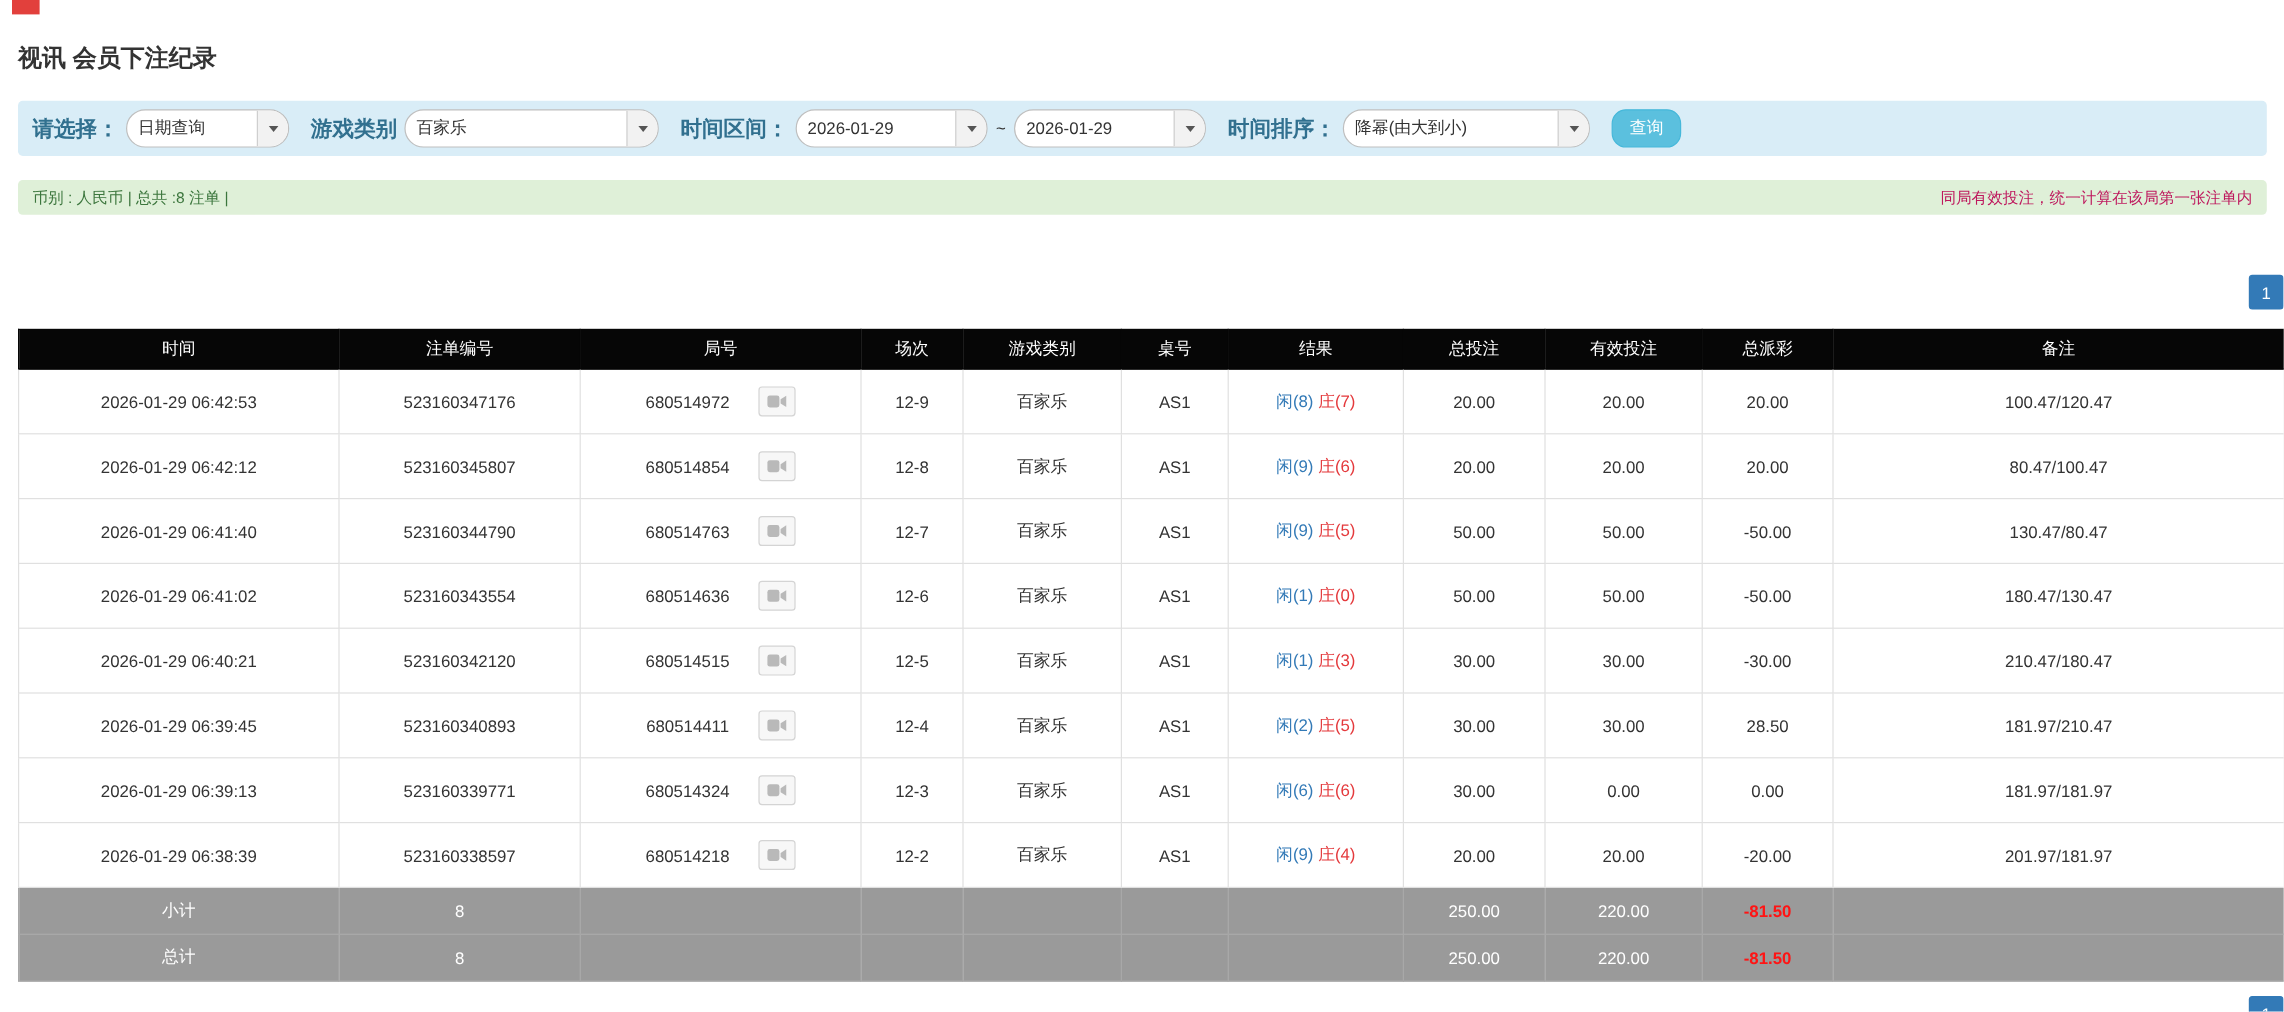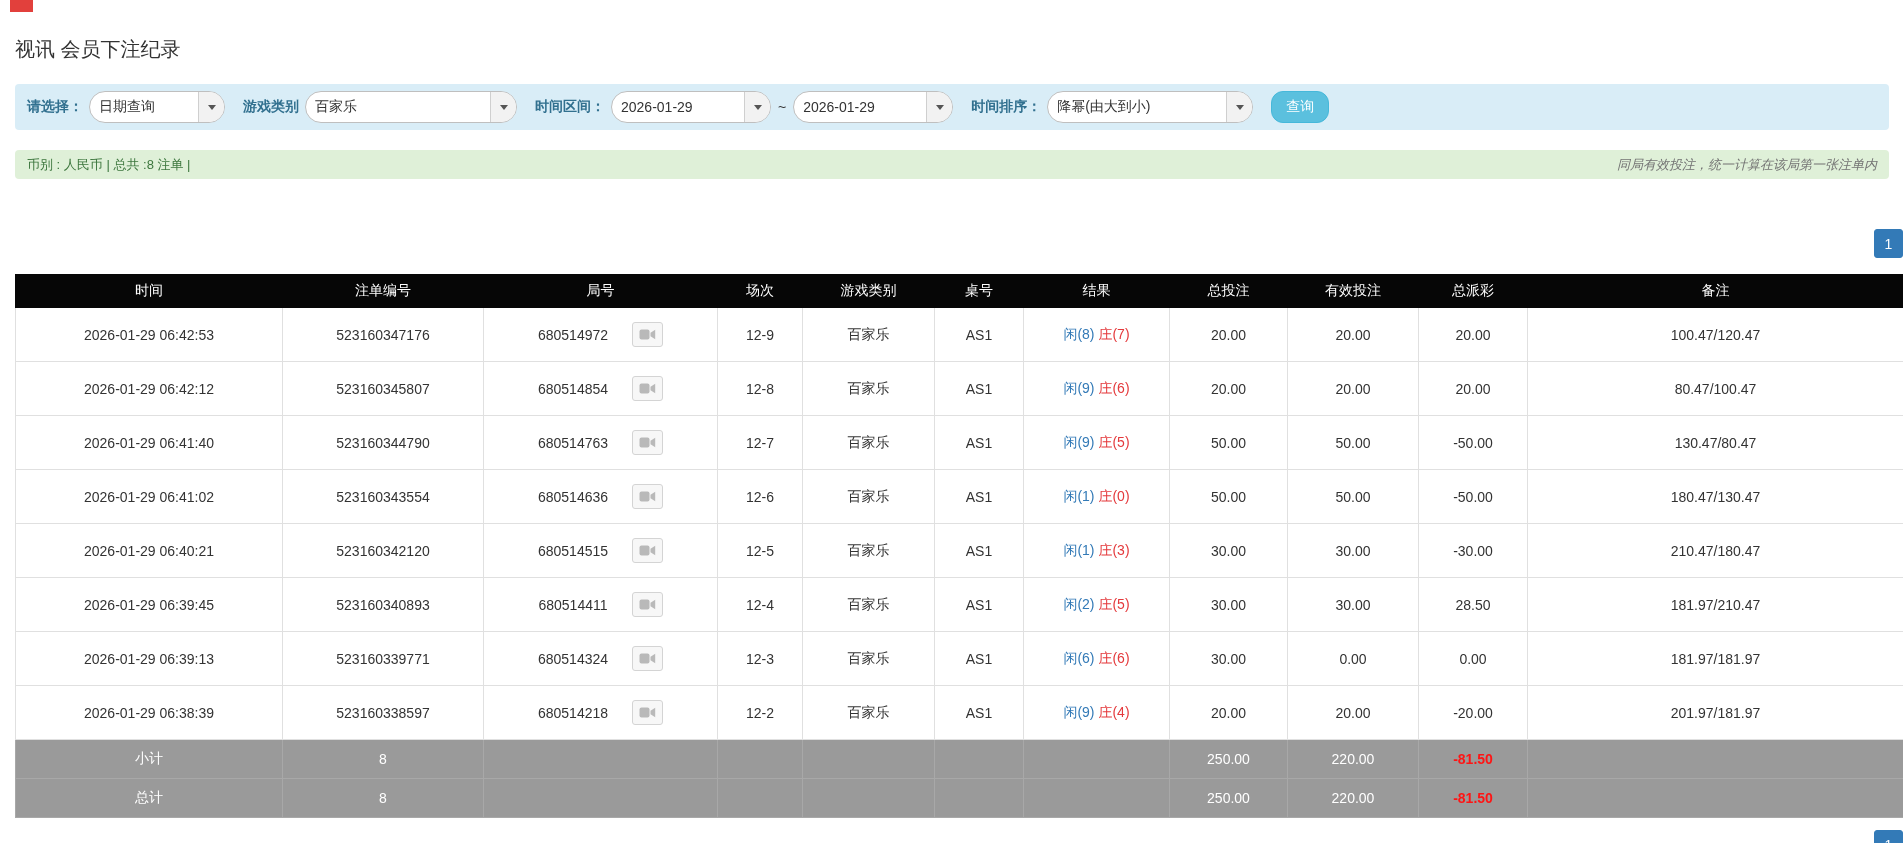--- a/index.html
+++ b/index.html
@@ -5,28 +5,28 @@
   * { box-sizing: border-box; }
   html, body { margin: 0; padding: 0; }
   body {
     width: 1903px; height: 843px; overflow: hidden; position: relative;
     background: #fff; color: #333;
     font-family: "Liberation Sans", "DejaVu Sans", sans-serif;
   }
 
   .top-red-block { position: absolute; top: 0; left: 10px; width: 23px; height: 12px; background: #e2403c; }
 
-  .page-title { font-size: 20px; font-weight: 400; color: #333; margin: 36px 0 0 15px; line-height: 26px; }
+  .page-title { font-size: 20px; font-weight: 700; color: #333; margin: 36px 0 0 15px; line-height: 26px; }
 
   .filter-bar {
     margin: 22px 14px 0 15px; background: #d9edf7; border-radius: 4px;
     padding: 7px 12px; display: flex; align-items: center; height: 46px;
   }
   .filter-group { display: flex; align-items: center; margin-right: 18px; }
-  .filter-label { color: #31708f; font-weight: bold; font-size: 14px; margin-right: 6px; white-space: nowrap; }
+  .filter-label { color: #31708f; font-weight: bold; font-size: 18px; margin-right: 6px; white-space: nowrap; }
   .combo {
     display: inline-flex; align-items: stretch; background: #fff;
     border: 1px solid #bfbfbf; border-radius: 16px; height: 32px; overflow: hidden; cursor: pointer;
   }
   .combo-text { display: flex; align-items: center; padding: 0 9px; font-size: 14px; color: #333; flex: 1; white-space: nowrap; }
   .combo-arrow {
     width: 26px; display: flex; align-items: center; justify-content: center;
     background: #f2f2f2; border-left: 1px solid #cfcfcf;
   }
   .caret { width: 0; height: 0; border-left: 4px solid transparent; border-right: 4px solid transparent; border-top: 5px solid #555; }
@@ -35,21 +35,21 @@
     height: 32px; padding: 0 14px; background: #5bc0de; border: 1px solid #46b8da;
     color: #fff; font-size: 14px; border-radius: 12px; cursor: pointer; font-family: inherit;
   }
 
   .notice-bar {
     margin: 20px 14px 0 15px; background: #dff0d8; border-radius: 4px;
     padding: 6px 12px; display: flex; justify-content: space-between; align-items: center;
     font-size: 13px; height: 29px;
   }
   .notice-left { color: #3c763d; }
-  .notice-right { color: #737373; font-style: italic; }
+  .notice-right { color: #be185d; }
 
   .pagination { display: flex; justify-content: flex-end; margin-left: 15px; }
   .pagination.top { margin-top: 50px; }
   .pagination.bottom { margin-top: 12px; }
   .page-btn {
     min-width: 29px; height: 29px; display: inline-flex; align-items: center; justify-content: center;
     background: #337ab7; border: 1px solid #337ab7; color: #fff; font-size: 14px;
     border-radius: 3px; cursor: pointer;
   }
 

